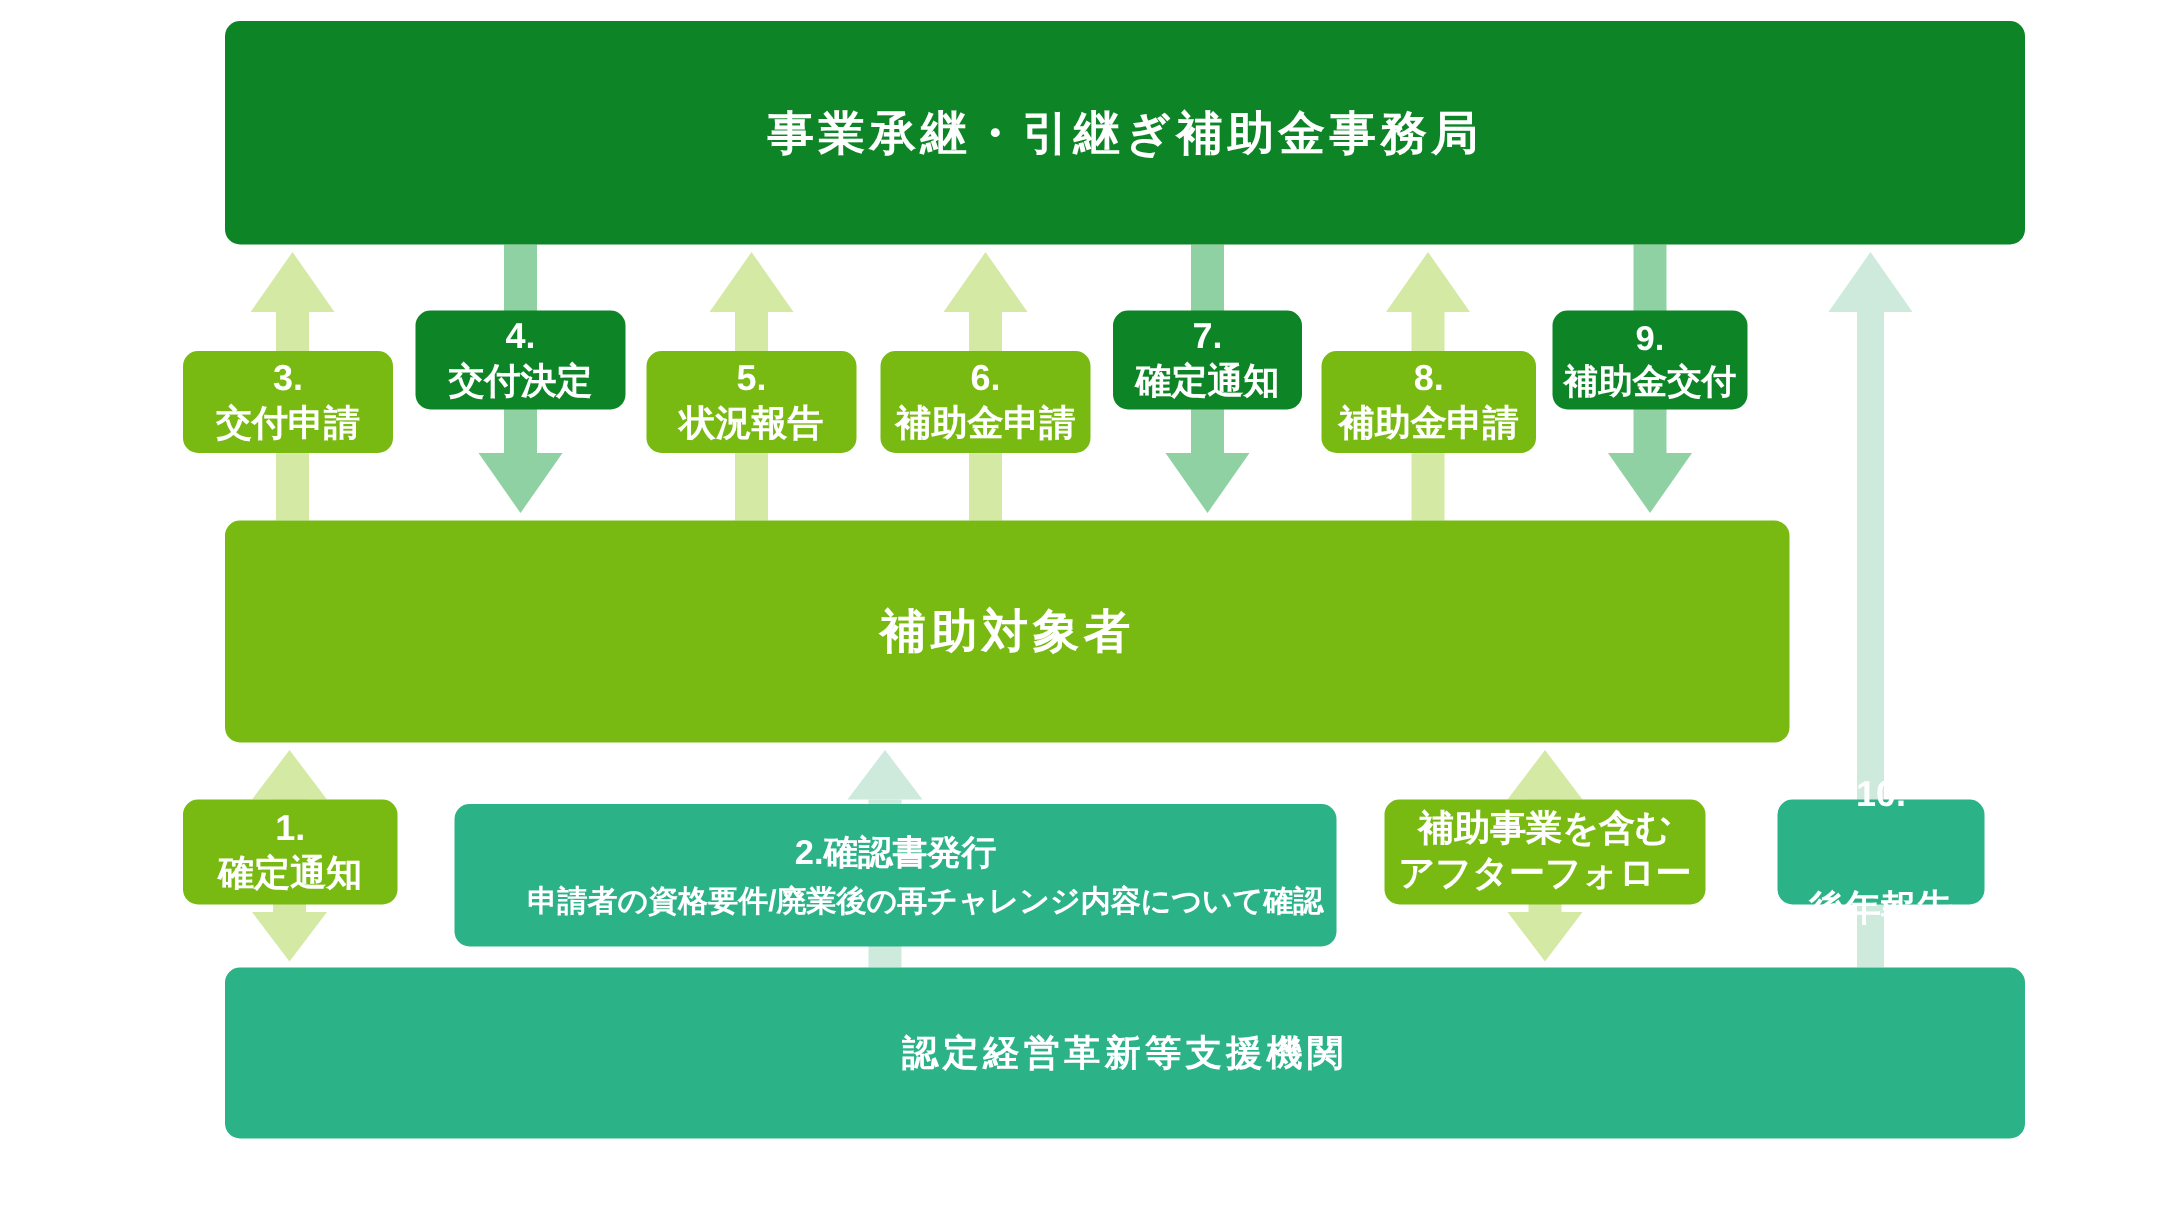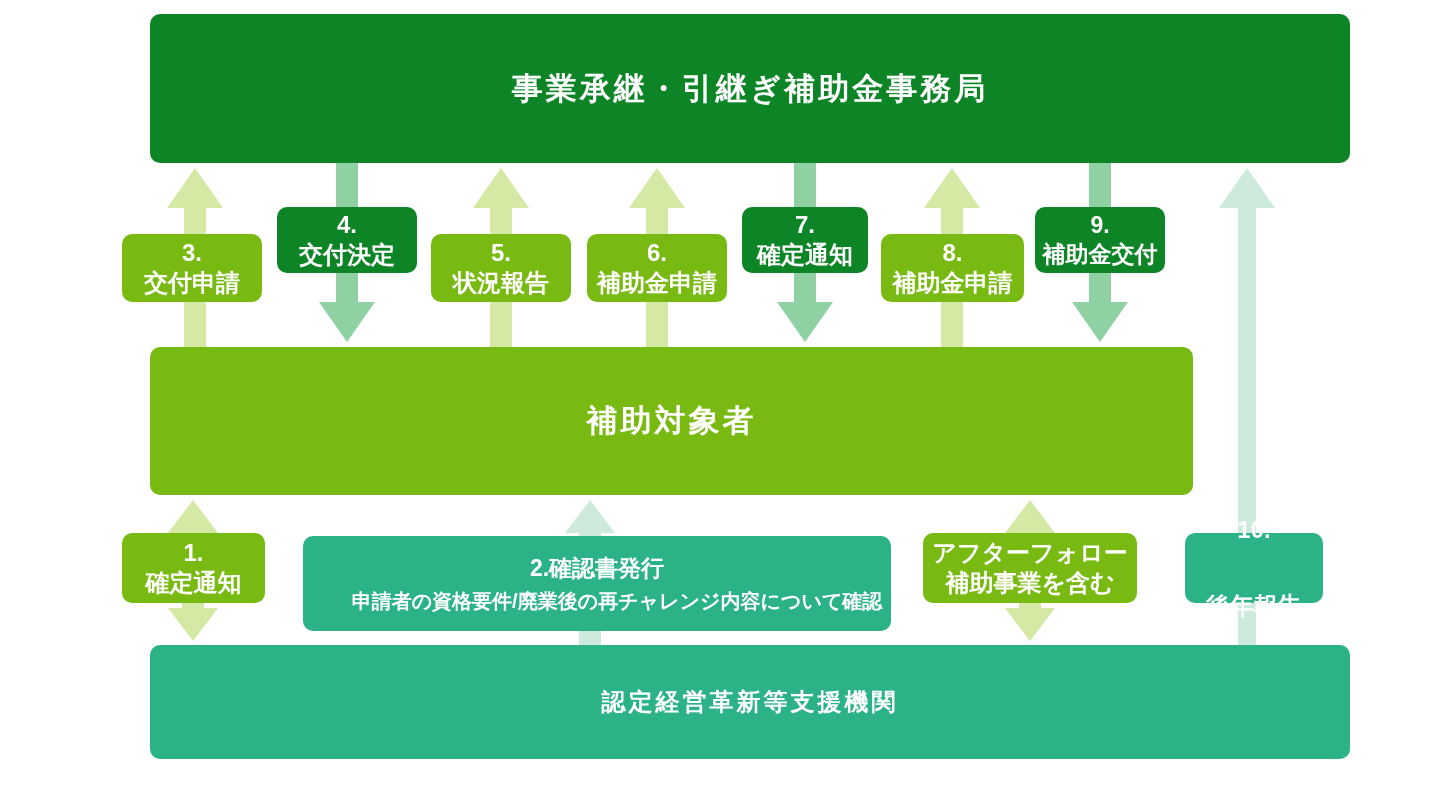--- a/index.html
+++ b/index.html
@@ -173,21 +173,21 @@
 
   <div class="step light" id="step1">
     <span>1.</span>
     <span>確定通知</span>
   </div>
   <div class="step tealbox" id="step2">
     <span class="b2-title">2.確認書発行</span>
     <span class="b2-line">申請者の資格要件/廃業後の再チャレンジ内容について確認</span>
   </div>
   <div class="step light" id="after-follow">
+    <span>補助事業を含む</span>
     <span>アフターフォロー</span>
-    <span>補助事業を含む</span>
   </div>
   <div class="step tealbox" id="step10">
     <span>10.</span>
     <span>後年報告</span>
   </div>
 
 </div>
 
 </body></html>

